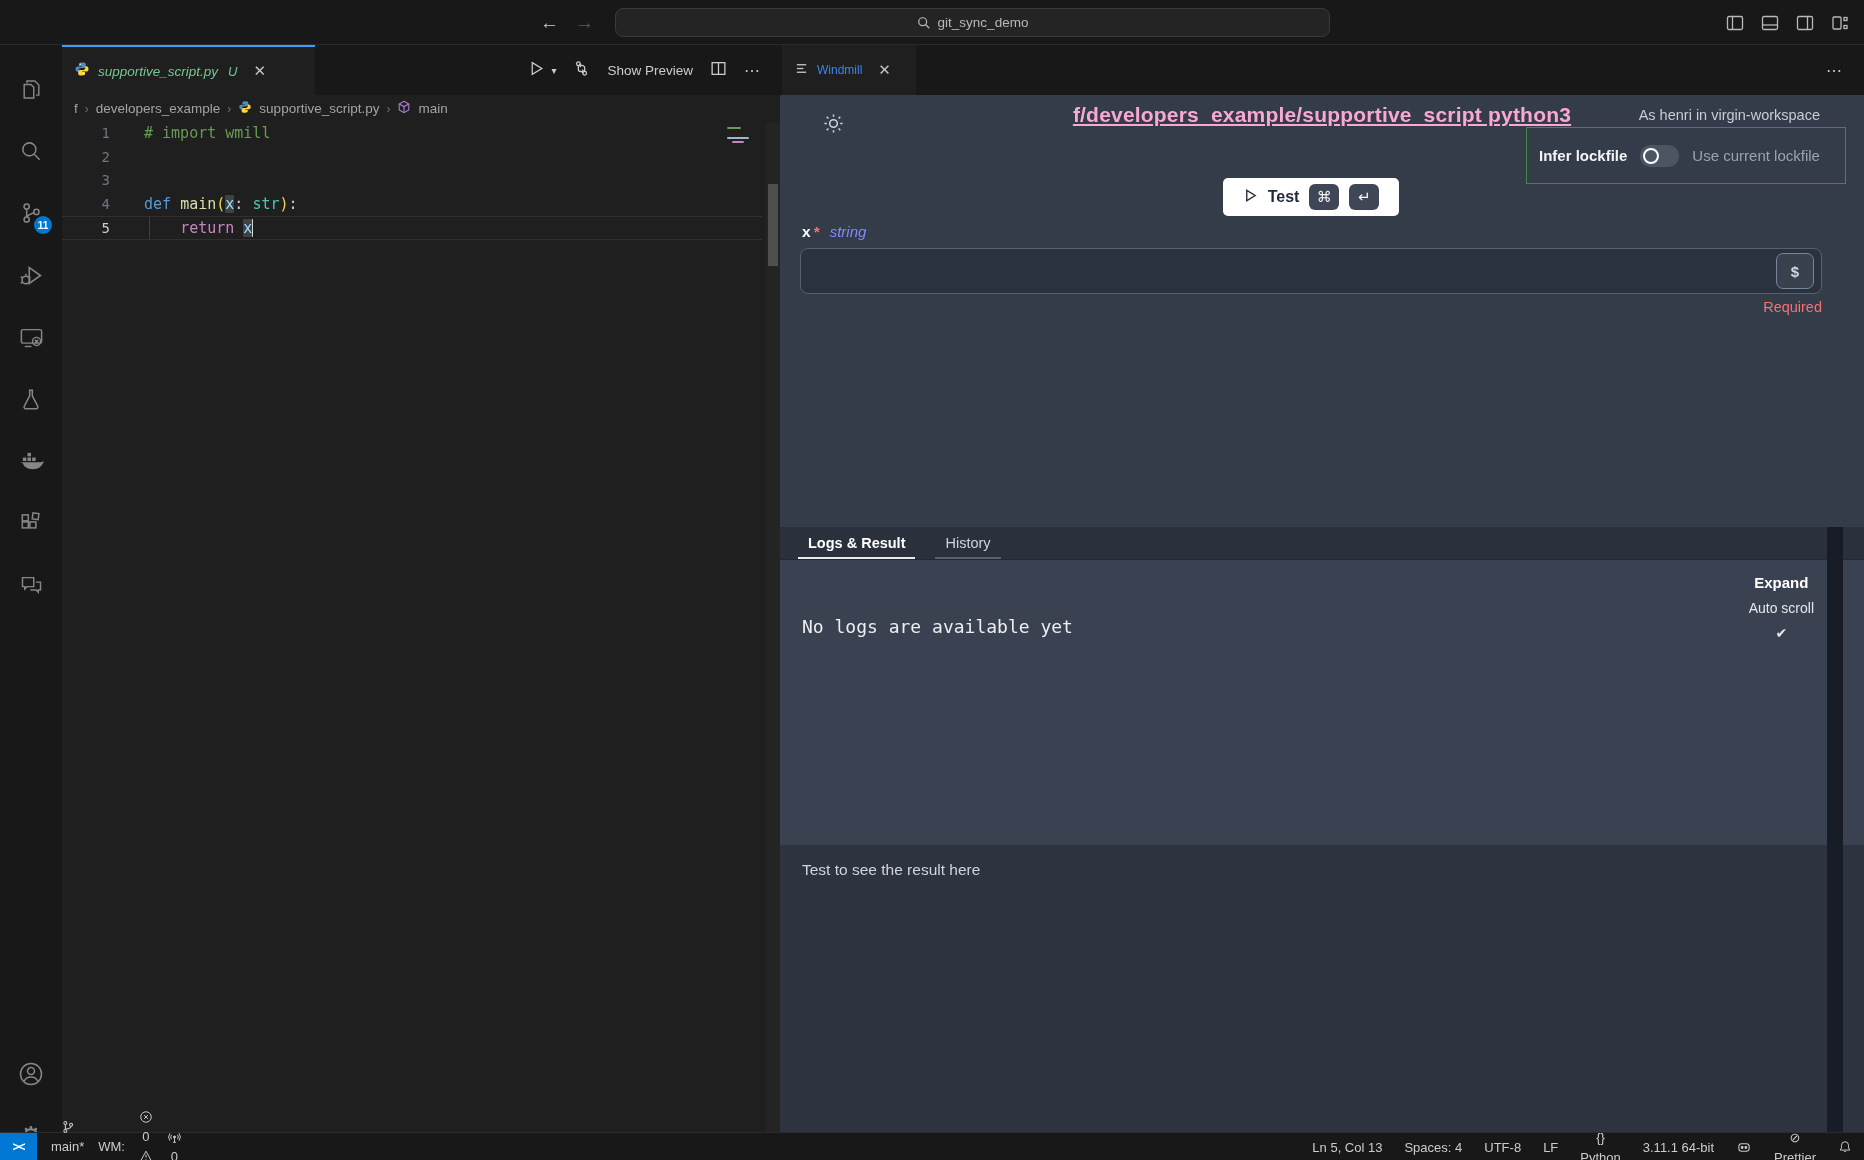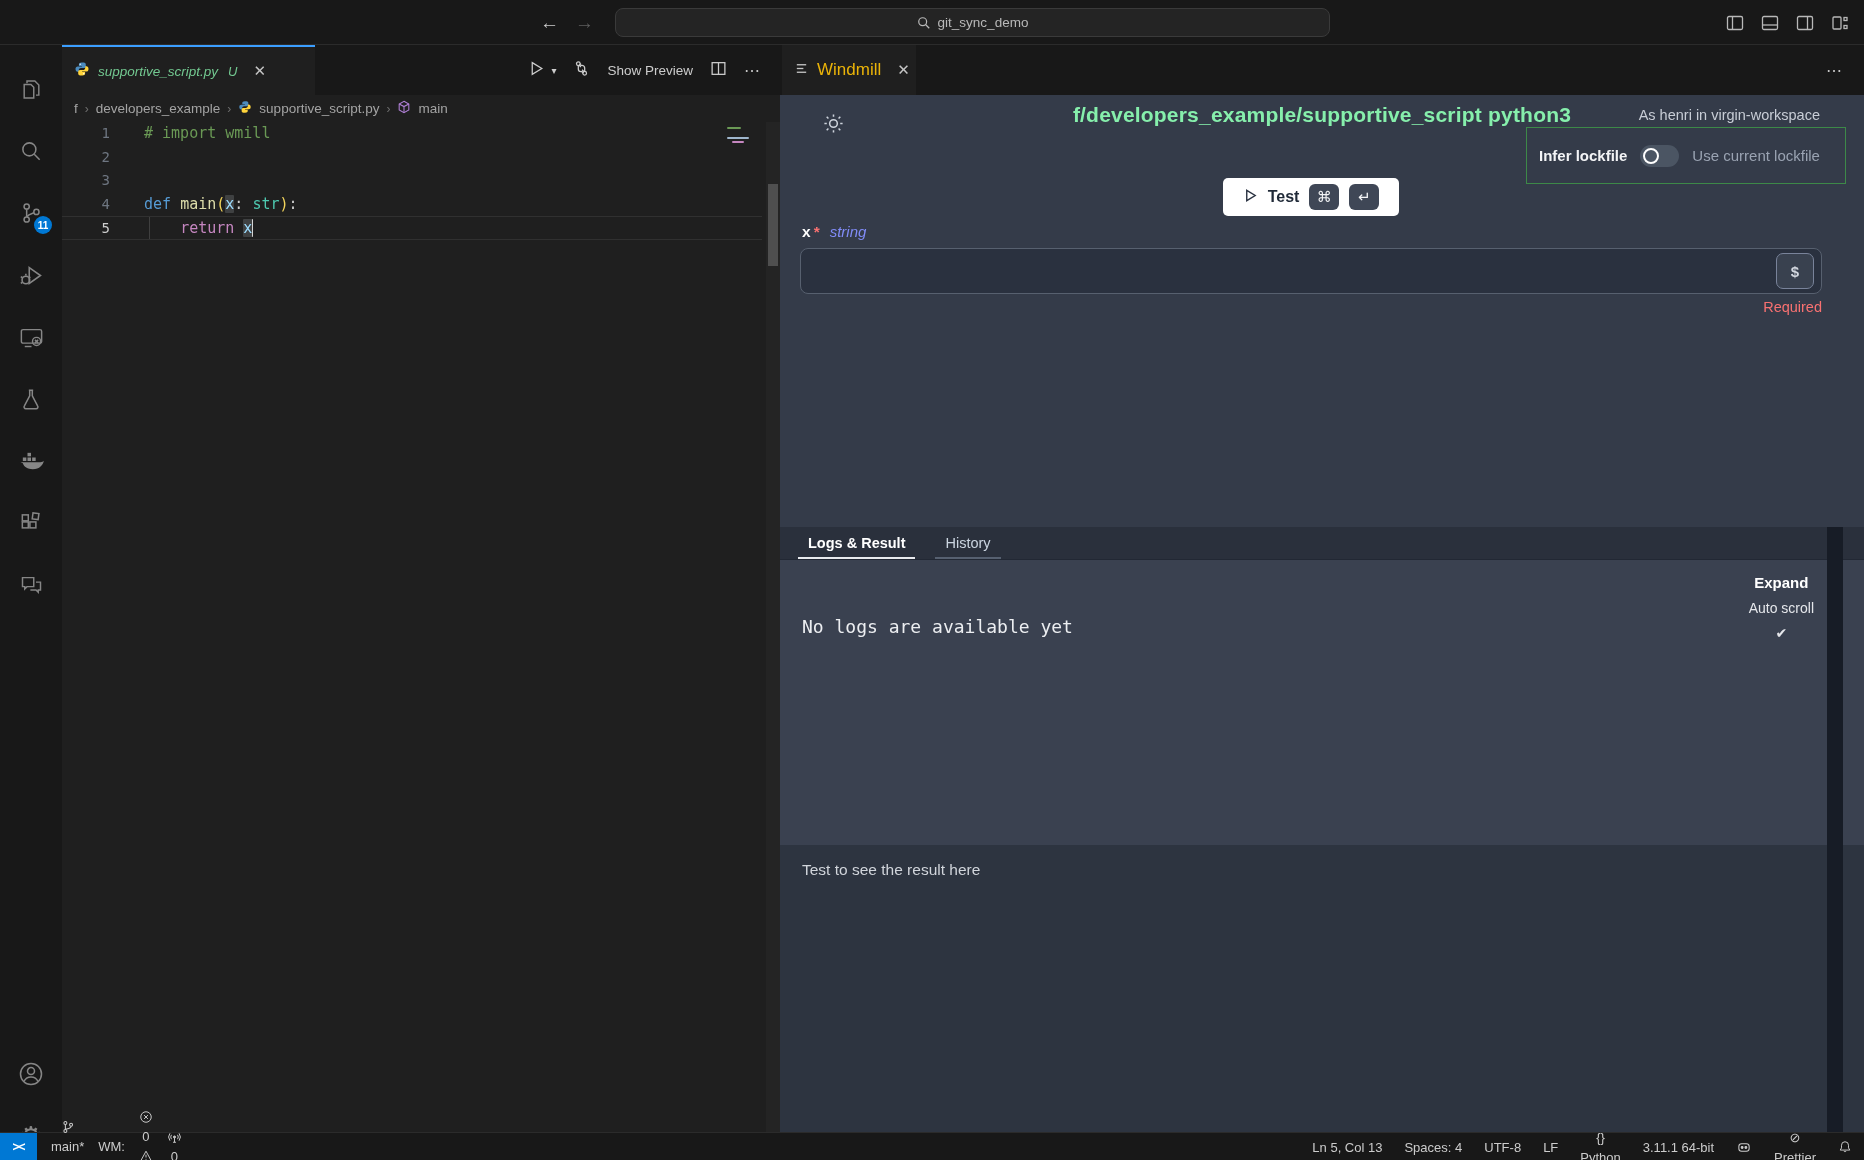--- a/index.html
+++ b/index.html
@@ -48,26 +48,26 @@
   .tk-varhl{color:#9CDCFE; background:rgba(90,93,94,0.55); border-radius:1px;}
   .tk-cursor{ border-right:1.7px solid #d4d4d4; }
   .minimap { position:absolute; right:22px; top:2px; width:34px; height:50px; }
   .mm-mark { position:absolute; height:2px; border-radius:1px; }
   .editor-scrollbar { position:absolute; right:0; top:0; width:14px; bottom:0; background:#242424; }
   .editor-scroll-handle { position:absolute; left:2px; top:62px; width:10px; height:82px; background:#4f4f4f; }
 
   
   .panel-group { position:absolute; left:780px; top:45px; right:0; bottom:28px; background:#181818; }
   .panel-tab { left:2px; width:134px; }
-  .tab-title-panel { font-size:17px; color:#eab308; }
+  .tab-title-panel { font-size:12px; color:#3b82f6; }
   .panel-more { position:absolute; right:20px; top:0; height:50px; display:flex; align-items:center; color:#c5c5c5; font-size:16px; letter-spacing:2px; }
   .webview { position:absolute; left:0; top:50px; right:0; bottom:0; background:#343B49; }
   .wm-top { position:absolute; left:0; top:0; right:0; height:432px; background:#343B49; }
   .sun-btn { position:absolute; left:42px; top:17px; color:#cdd3dc; }
-  .wm-title { position:absolute; left:0; right:0; top:8px; text-align:center; font-size:21px; font-weight:600; color:#86efac; letter-spacing:0.2px; }
+  .wm-title { position:absolute; left:0; right:0; top:8px; text-align:center; font-size:21px; font-weight:600; color:#f9a8d4; letter-spacing:0.2px;text-decoration:underline; }
   .wm-user { position:absolute; right:44px; top:12px; font-size:14.5px; color:#c8cdd6; }
   .lockfile-box { position:absolute; right:18px; top:32px; width:320px; height:57px; border:1.5px solid #3d8948; display:flex; align-items:center; gap:13px; padding-left:12px; }
   .lockfile-label { font-size:15px; font-weight:700; color:#f3f4f6;text-align:right; }
   .toggle { position:relative; width:39px; height:22px; border-radius:11px; background:#4b5563; flex-shrink:0; }
   .toggle-knob { position:absolute; left:3px; top:3px; width:16px; height:16px; border-radius:50%; border:2px solid #ffffff; }
   .lockfile-use { font-size:15px; color:#9aa3b2; }
   .test-btn { position:absolute; left:443px; top:83px; width:176px; height:38px; background:#ffffff; border-radius:5px; display:flex; align-items:center; justify-content:center; gap:10px; }
   .test-play { color:#2b3342; }
   .test-label { font-size:16px; font-weight:700; color:#1f2937; }
   .kbd-badge { width:30px; height:26px; background:#3F4756; border-radius:6px; color:#f3f4f6; font-size:15px; display:flex; align-items:center; justify-content:center; font-family:"DejaVu Sans", sans-serif; }

